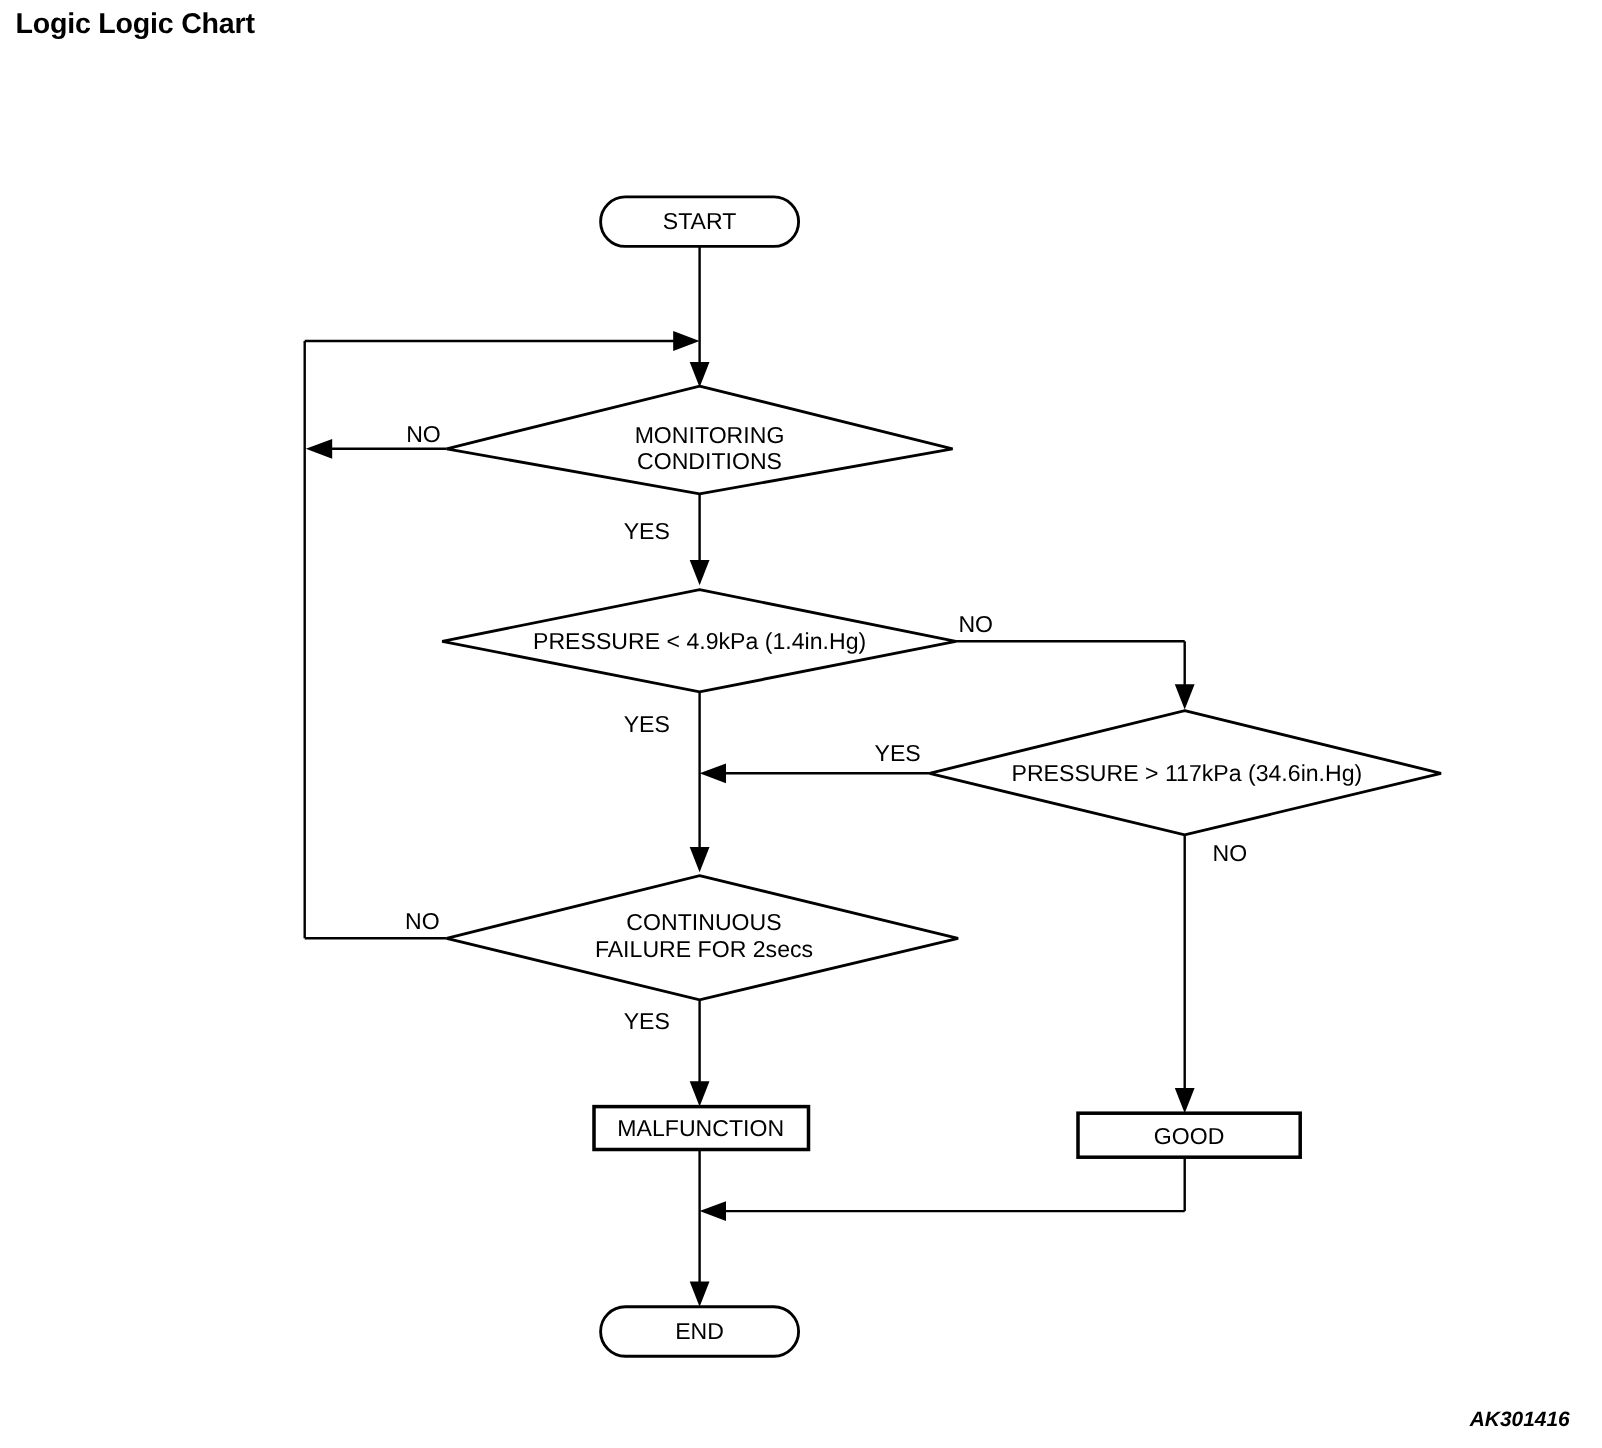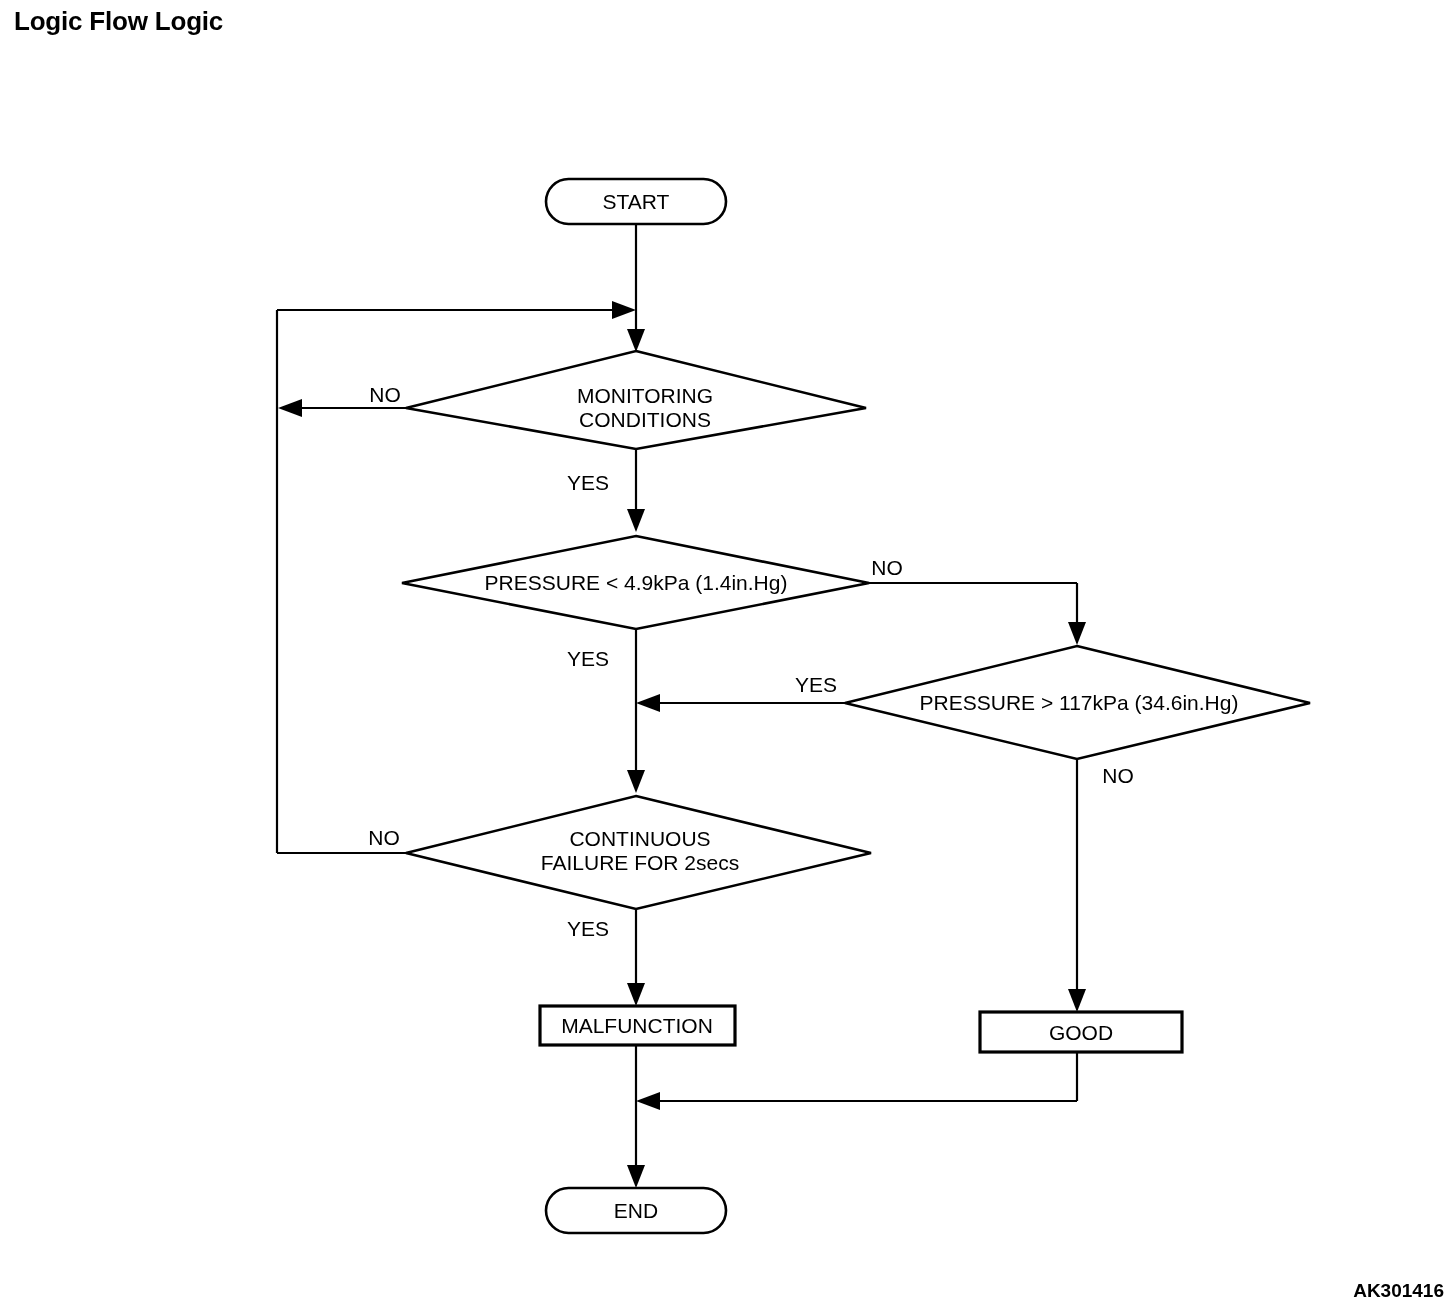--- a/index.html
+++ b/index.html
@@ -24,26 +24,27 @@
     position: absolute;
     left: 14px;
     top: 6px;
     font-size: 26px;
     font-weight: bold;
     letter-spacing: -0.2px;
     white-space: nowrap;
   }
   .refcode {
     position: absolute;
-    right: 12px;
+    right: 29px;
     bottom: 14px;
     font-size: 19px;
     font-weight: bold;
     letter-spacing: 0px;
     white-space: nowrap;
+    font-style: italic;
   }
   #chart-svg {
     position: absolute;
     left: 0;
     top: 0;
     width: 1456px;
     height: 1316px;
   }
   .node-text {
     font-family: "Liberation Sans", sans-serif;
@@ -77,21 +78,21 @@
   .arrowhead {
     fill: #000000;
     stroke: none;
   }
 </style>
 </head>
 <body>
 
 <div id="page">
 
-  <div class="title">Logic Flow Logic</div>
+  <div class="title">Logic Logic Chart</div>
 
   <svg id="chart-svg" viewBox="0 0 1456 1316">
 
     <defs>
       <marker id="arrow-down" viewBox="0 0 12 14" refX="6" refY="13" markerWidth="12" markerHeight="14" orient="auto-start-reverse">
       </marker>
     </defs>
 
     <g>
       <line class="conn" x1="636" y1="223" x2="636" y2="345"></line>

